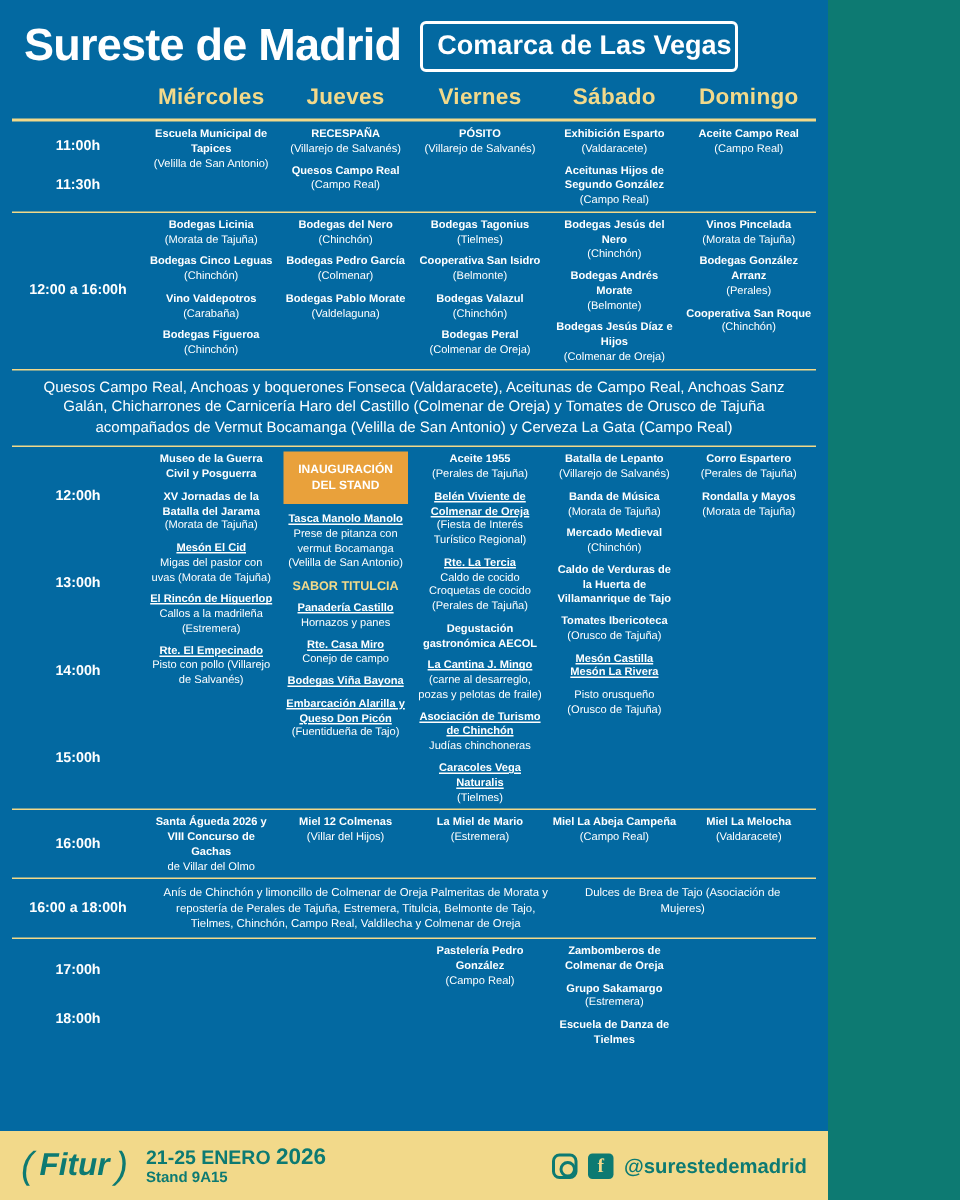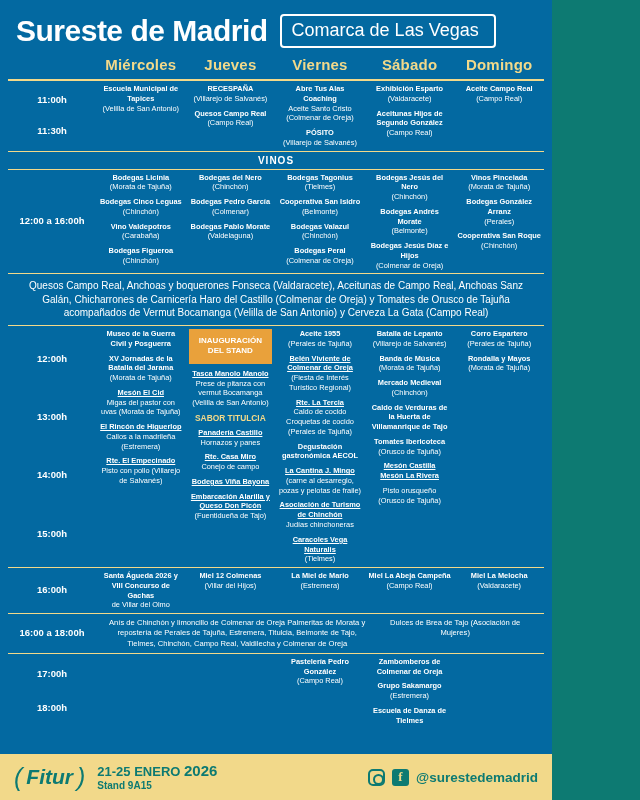--- a/index.html
+++ b/index.html
@@ -29,22 +29,22 @@
     font-size: 30px;
     font-weight: bold;
     letter-spacing: -0.5px;
     white-space: nowrap;
   }
   .brand-sub {
     border: 2px solid #ffffff;
     border-radius: 4px;
     color: #ffffff;
     font-size: 18px;
-    font-weight: normal;
-    padding: 4px 15px 5px 10px;
+    font-weight: bold;
+    padding: 4px 2px 5px 10px;
     white-space: nowrap;
   }
 
   
   .days {
     display: flex;
     padding: 2px 8px 6px 8px;
     align-items: flex-end;
     justify-content: space-between;
   }
@@ -246,24 +246,20 @@
             <div class="t">RECESPAÑA</div>
             <div class="s">(Villarejo de Salvanés)</div>
           </div>
           <div class="ev">
             <div class="t">Quesos Campo Real</div>
             <div class="s">(Campo Real)</div>
           </div>
         </div>
         <div class="col">
           <div class="ev">
-            <div class="t">Abre Tus Alas Coaching</div>
-            <div class="s">Aceite Santo Cristo (Colmenar de Oreja)</div>
-          </div>
-          <div class="ev">
             <div class="t">PÓSITO</div>
             <div class="s">(Villarejo de Salvanés)</div>
           </div>
         </div>
         <div class="col">
           <div class="ev">
             <div class="t">Exhibición Esparto</div>
             <div class="s">(Valdaracete)</div>
           </div>
           <div class="ev">
@@ -273,21 +269,20 @@
         </div>
         <div class="col">
           <div class="ev">
             <div class="t">Aceite Campo Real</div>
             <div class="s">(Campo Real)</div>
           </div>
         </div>
       </div>
     </div>
 
-    <div class="vinos">VINOS</div>
 
     <div class="band">
       <div class="times">
         <div class="time">12:00 a 16:00h</div>
       </div>
       <div class="cols">
         <div class="col">
           <div class="ev">
               <div class="t">Bodegas Licinia</div>
               <div class="s">(Morata de Tajuña)</div>

